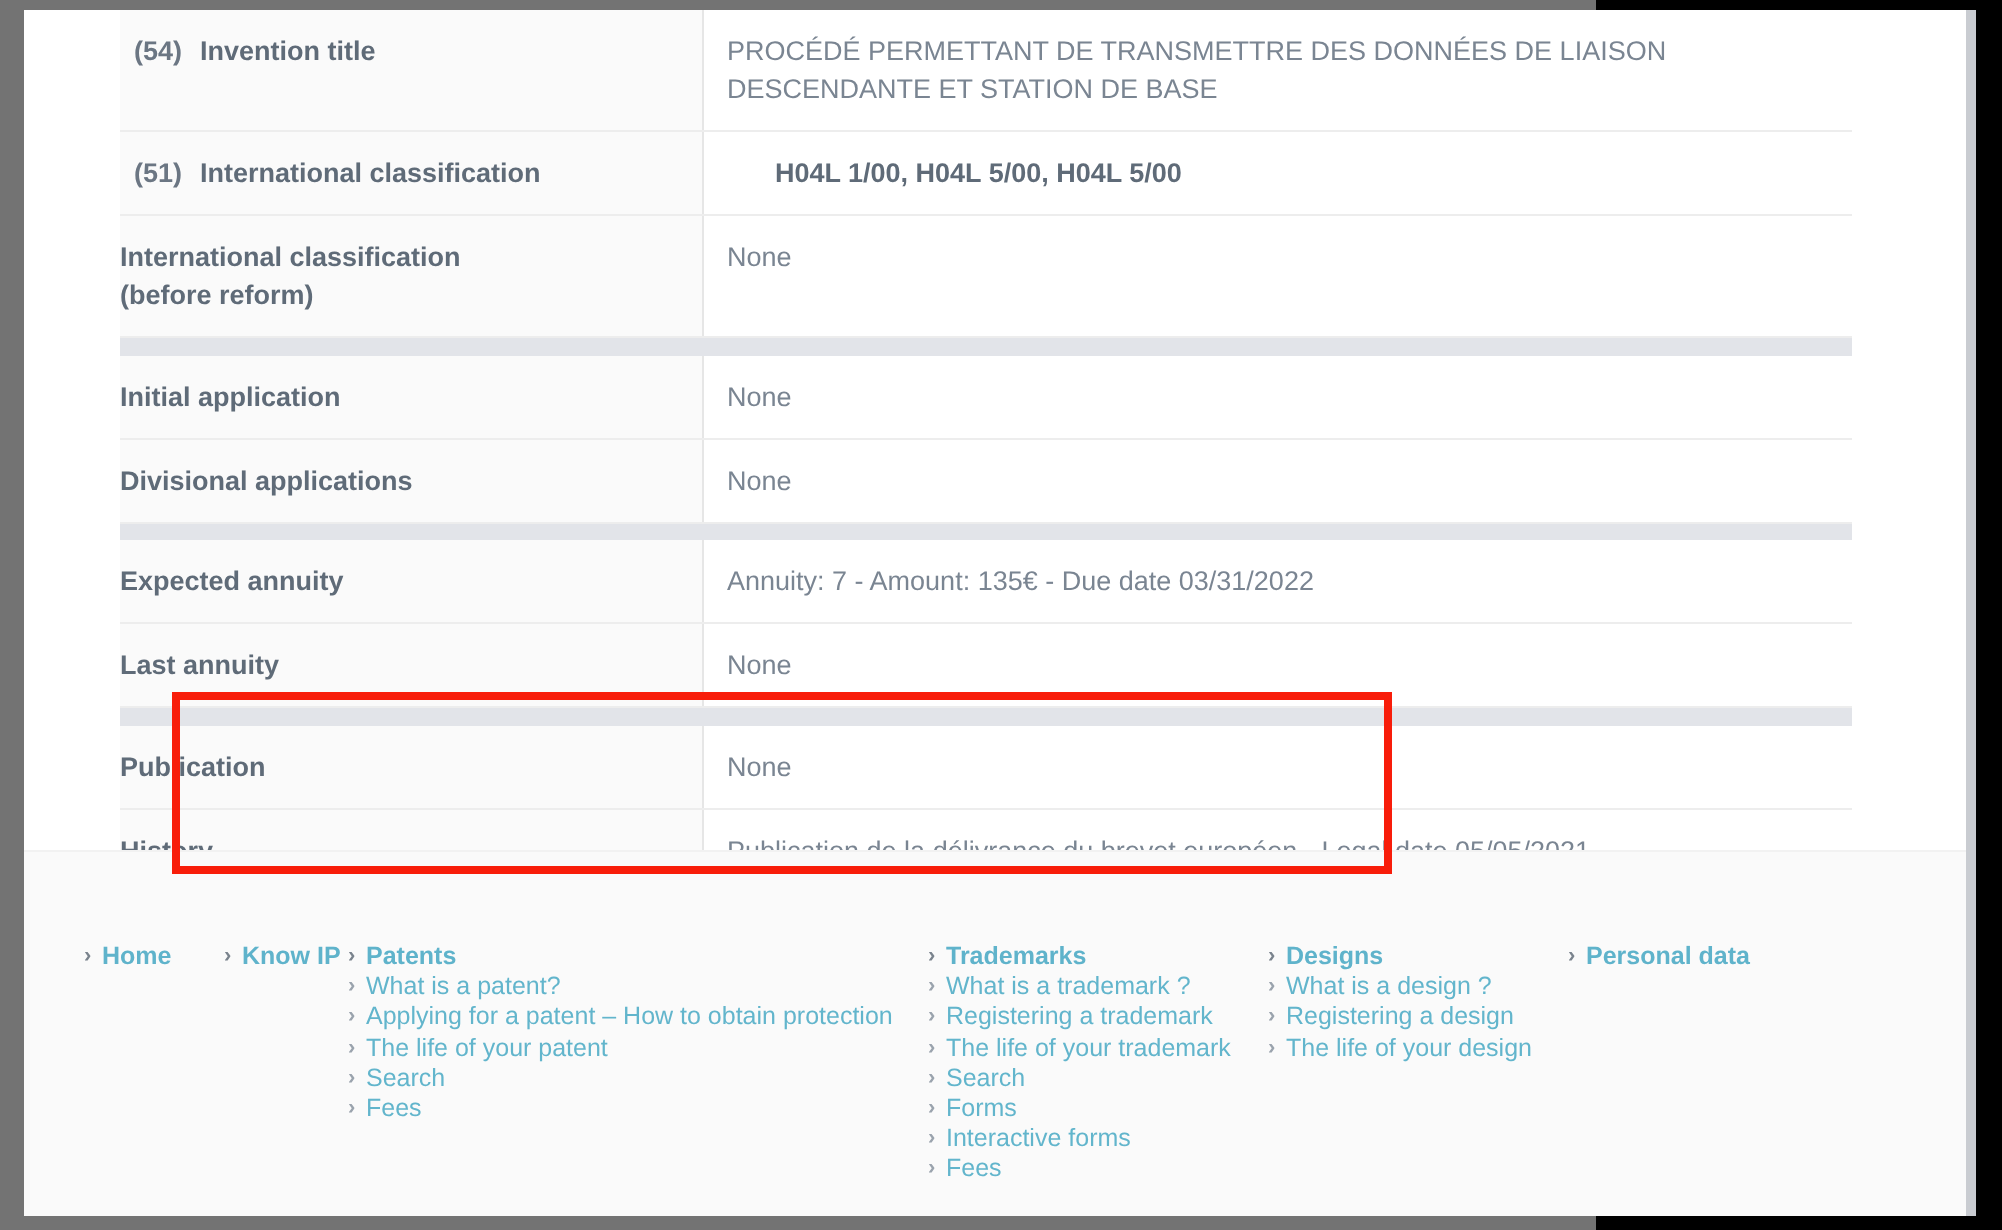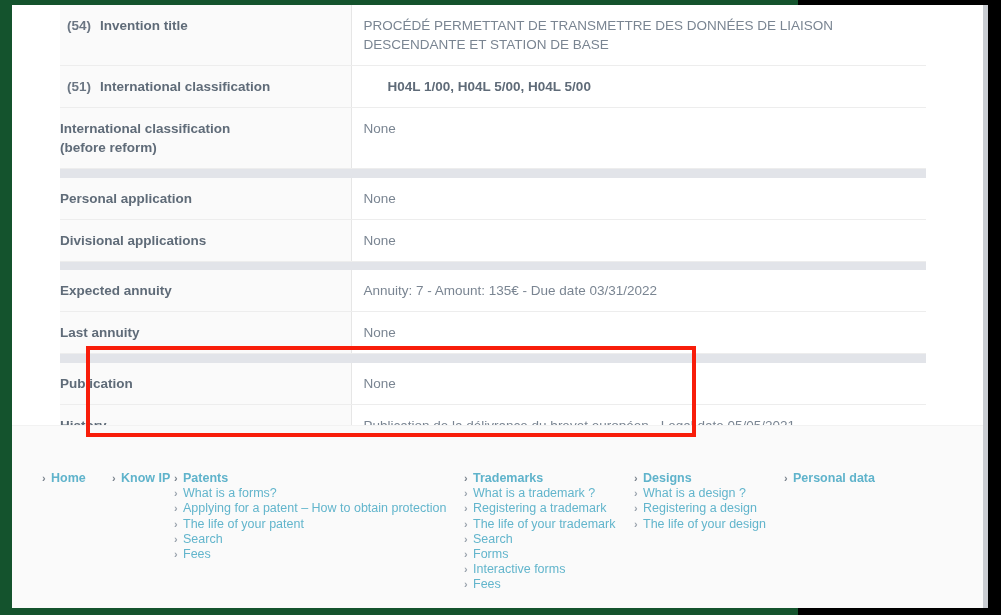--- a/index.html
+++ b/index.html
@@ -9,21 +9,21 @@
     overflow: hidden;
     background: #000;
     font-family: "Liberation Sans", sans-serif;
   }
 
   
   #frame {
     position: absolute;
     left: 0; top: 0;
     width: 798px; height: 615px;
-    background: #14532d;
+    background: #737373;
   }
 
   
   #page {
     position: absolute;
     left: 12px;
     top: 5px;
     width: 971px;
     height: 603px;
     background: #ffffff;
@@ -182,21 +182,21 @@
           </tr>
           <tr>
             <td class="lbl-cell indent"><span class="lbl-txt">International classification (before reform)</span></td>
             <td class="val-cell"><span>None</span></td>
           </tr>
           <tr class="spacer">
             <td></td>
             <td class="spacer-right"></td>
           </tr>
           <tr>
-            <td class="lbl-cell indent"><span class="lbl-txt">Personal application</span></td>
+            <td class="lbl-cell indent"><span class="lbl-txt">Initial application</span></td>
             <td class="val-cell"><span>None</span></td>
           </tr>
           <tr>
             <td class="lbl-cell indent"><span class="lbl-txt">Divisional applications</span></td>
             <td class="val-cell"><span>None</span></td>
           </tr>
           <tr class="spacer">
             <td></td>
             <td class="spacer-right"></td>
           </tr>
@@ -232,21 +232,21 @@
     <div id="footer">
       <div id="footer-inner">
           <div class="fcol fcol-home">
             <a class="flink head"><span class="chev">›</span><span>Home</span></a>
           </div>
           <div class="fcol fcol-know">
             <a class="flink head"><span class="chev">›</span><span>Know IP</span></a>
           </div>
           <div class="fcol fcol-pat">
             <a class="flink head"><span class="chev">›</span><span>Patents</span></a>
-            <a class="flink"><span class="chev">›</span><span>What is a forms?</span></a>
+            <a class="flink"><span class="chev">›</span><span>What is a patent?</span></a>
             <a class="flink"><span class="chev">›</span><span>Applying for a patent – How to obtain protection</span></a>
             <a class="flink"><span class="chev">›</span><span>The life of your patent</span></a>
             <a class="flink"><span class="chev">›</span><span>Search</span></a>
             <a class="flink"><span class="chev">›</span><span>Fees</span></a>
           </div>
           <div class="fcol fcol-tm">
             <a class="flink head"><span class="chev">›</span><span>Trademarks</span></a>
             <a class="flink"><span class="chev">›</span><span>What is a trademark ?</span></a>
             <a class="flink"><span class="chev">›</span><span>Registering a trademark</span></a>
             <a class="flink"><span class="chev">›</span><span>The life of your trademark</span></a>

